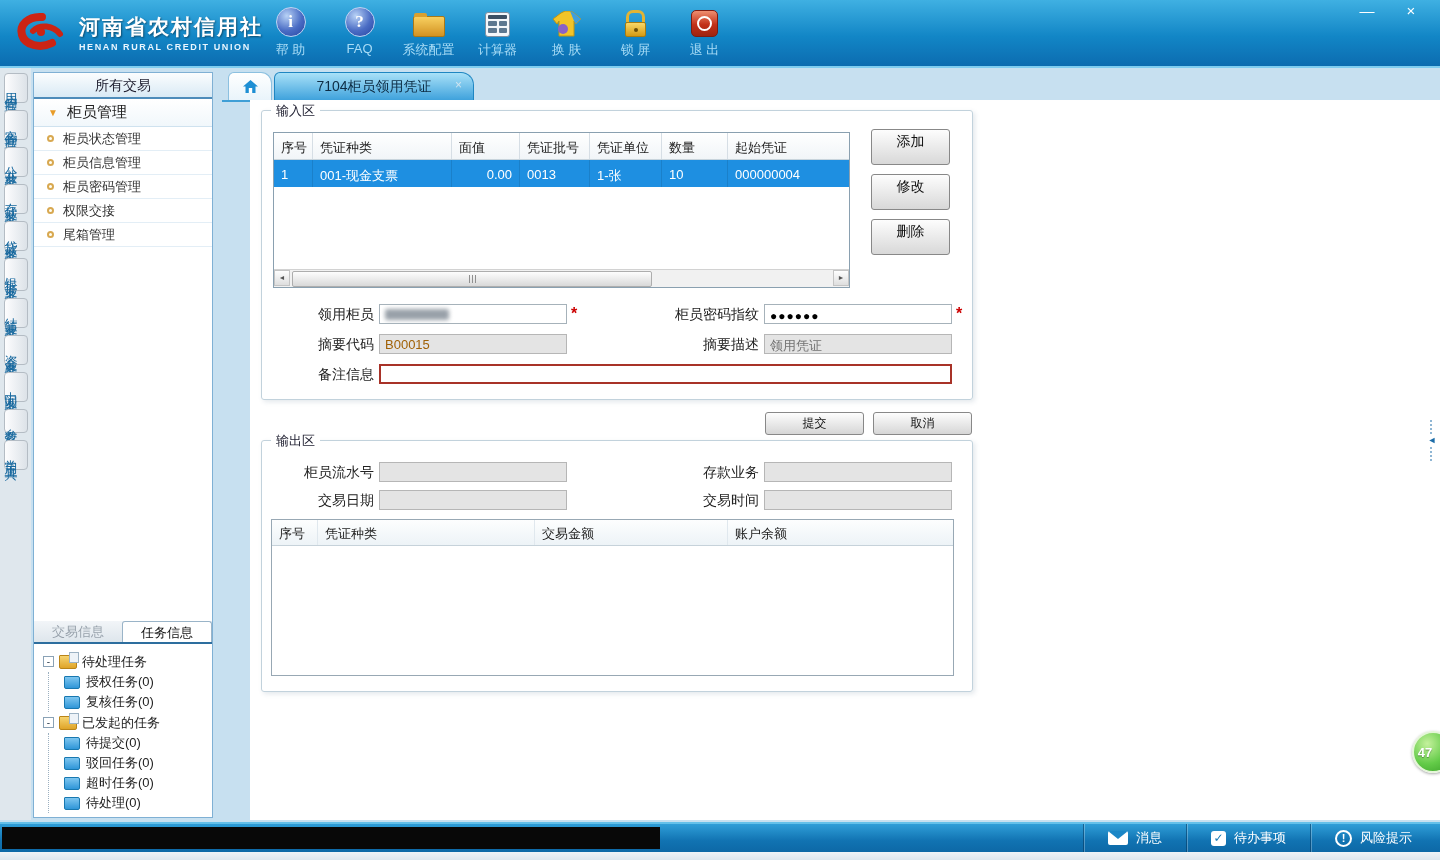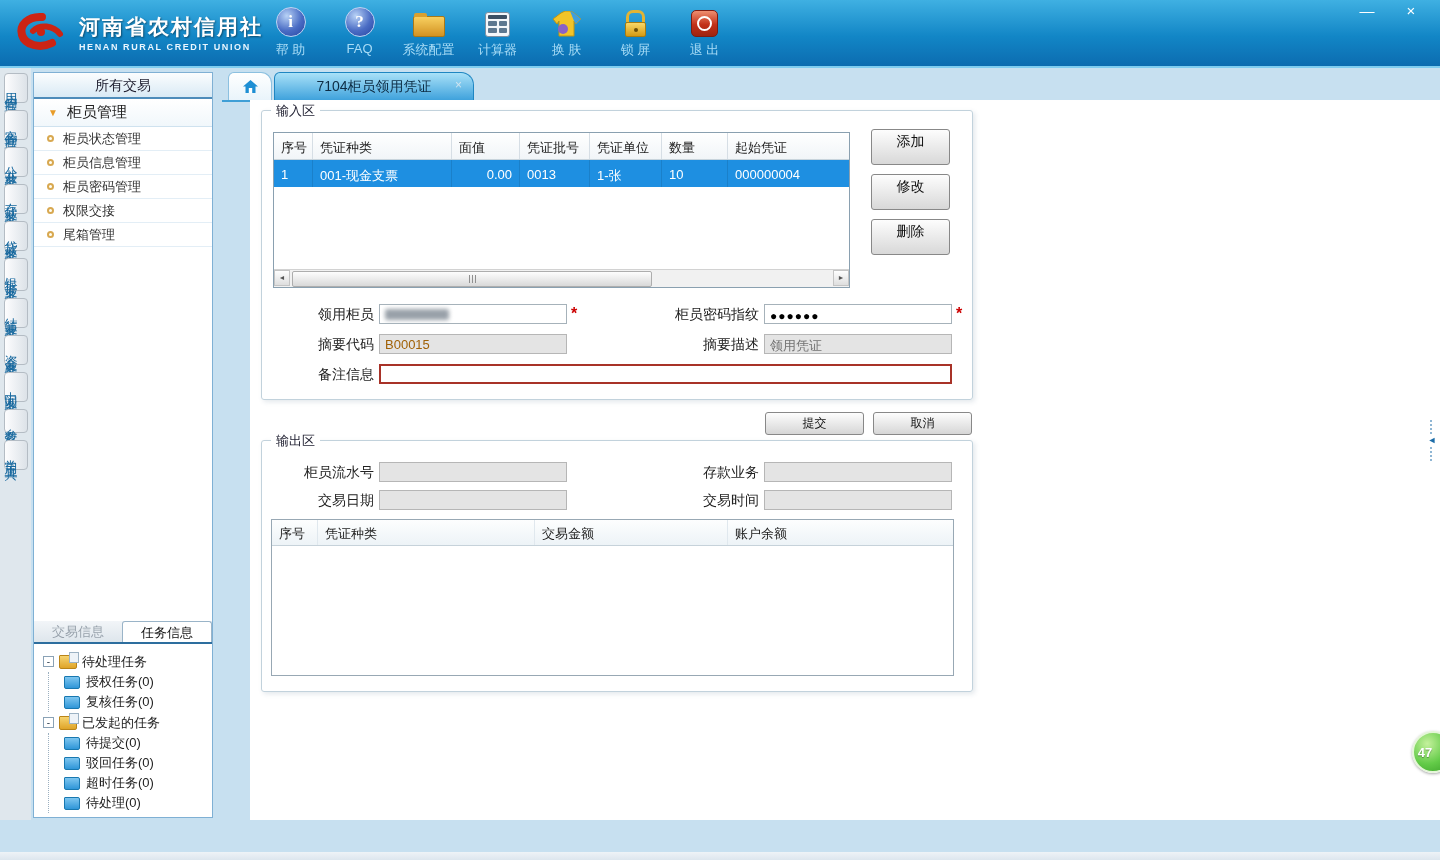--- a/index.html
+++ b/index.html
@@ -429,15 +429,35 @@
     </div>
   </div>
 
   <div class="handle">
     <span class="hdots"></span>
     <span class="harrow">◄</span>
     <span class="hdots"></span>
   </div>
   <div class="badge">47</div>
 
+  <div class="bottombar">
+    <div class="redaction"></div>
+    <div class="statusitems">
+      <span class="ssep"></span>
+      <div class="sitem">
+        <span class="ico-mail"></span>
+        <span>消息</span>
+      </div>
+      <span class="ssep"></span>
+      <div class="sitem">
+        <span class="ico-todo">✓</span>
+        <span>待办事项</span>
+      </div>
+      <span class="ssep"></span>
+      <div class="sitem">
+        <span class="ico-risk">!</span>
+        <span>风险提示</span>
+      </div>
+    </div>
+  </div>
   <div class="bottomstrip"></div>
 
 </div>
 
 </body></html>

